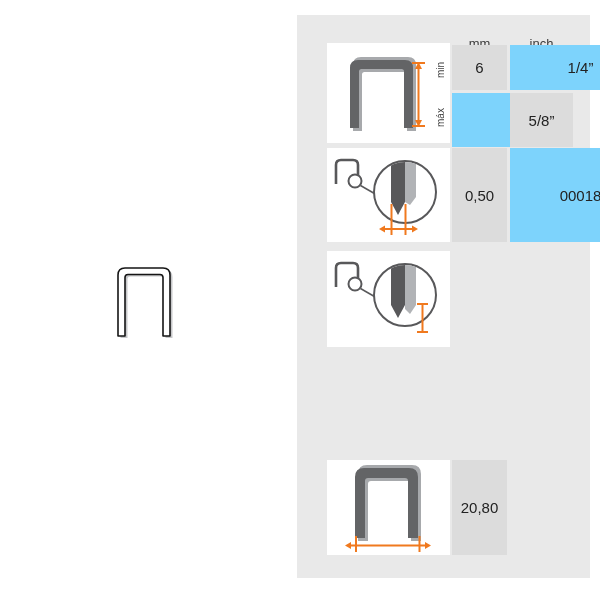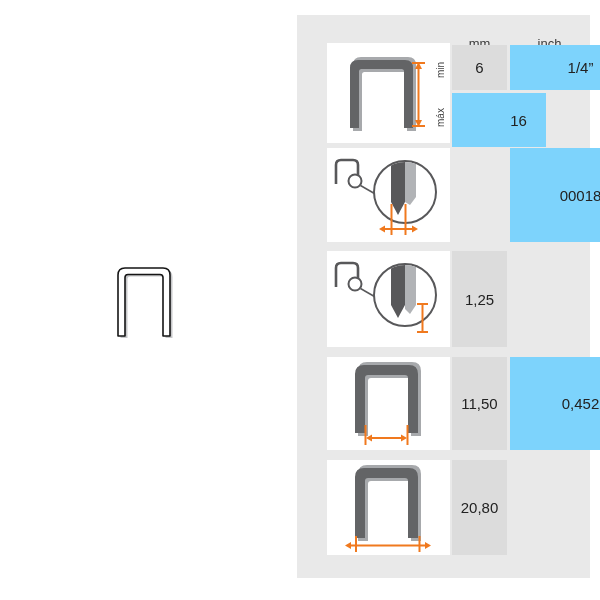--- a/index.html
+++ b/index.html
@@ -2,21 +2,21 @@
 <html><head>
 <meta charset="utf-8">
 <style>
   html,body{margin:0;padding:0;background:#ffffff;}
   .canvas{position:relative;width:600px;height:600px;background:#ffffff;overflow:hidden;
           font-family:"Liberation Sans", sans-serif;}
   .left-staple{position:absolute;left:116px;top:264px;}
   .panel{position:absolute;left:297px;top:15px;width:293px;height:563px;background:#e9e9e9;}
   .colhead{position:absolute;top:21px;font-size:13px;color:#3b3b3b;text-align:center;}
   .colhead.mm{left:155px;width:55px;}
-  .colhead.inch{left:221px;width:63px;}
+  .colhead.inch{left:213px;width:63px;}
   .row{position:absolute;left:0;width:293px;}
   .r1{top:28px;height:100px;}
   .r2{top:133px;height:94px;}
   .r3{top:236px;height:96px;}
   .r4{top:342px;height:93px;}
   .r5{top:445px;height:95px;}
   .illus{position:absolute;left:30px;width:123px;top:0;bottom:0;background:#ffffff;}
   .illus svg{position:absolute;left:0;top:0;}
   .cell{position:absolute;display:flex;align-items:center;justify-content:center;
         font-size:15px;color:#222222;}
@@ -65,20 +65,21 @@
             <polygon points="91.5,19 88,26 95,26" stroke="none"></polygon>
             <polygon points="91.5,84 88,77 95,77" stroke="none"></polygon>
           </g>
         </svg>
         <span class="vlabel min">min</span>
         <span class="vlabel max">máx</span>
       </div>
       <div class="cell mm light half-top">6</div>
       <div class="cell inch dark half-top">1/4”</div>
       <div class="cell mm dark half-bot">16</div>
+      <div class="cell inch light half-bot">5/8”</div>
     </div>
 
     <div class="row r2">
       <div class="illus">
         <svg width="123" height="94" viewBox="0 0 123 94">
           <defs>
               <clipPath id="clip2">
                 <circle cx="78" cy="44" r="30"></circle>
               </clipPath>
             </defs>
@@ -92,20 +93,21 @@
           </g>
           <g stroke="#f0791e" stroke-width="2" fill="#f0791e">
             <line x1="64.5" y1="56" x2="64.5" y2="87"></line>
             <line x1="78.5" y1="56" x2="78.5" y2="87"></line>
             <line x1="56" y1="81" x2="87" y2="81"></line>
             <polygon points="52,81 58,77.5 58,84.5" stroke="none"></polygon>
             <polygon points="91,81 85,77.5 85,84.5" stroke="none"></polygon>
           </g>
         </svg>
       </div>
+      <div class="cell mm light full">0,50</div>
       <div class="cell inch dark full">00018</div>
     </div>
 
     <div class="row r3">
       <div class="illus">
         <svg width="123" height="96" viewBox="0 0 123 96">
           <defs>
               <clipPath id="clip3">
                 <circle cx="78" cy="44" r="30"></circle>
               </clipPath>
@@ -118,44 +120,22 @@
             <polygon points="78,13 89,13 89,54 83,63 78,58" fill="#b1b3b6"></polygon>
             <polygon points="64,13 78,13 78,54 71,67 64,54" fill="#58585a"></polygon>
           </g>
           <g stroke="#f0791e" stroke-width="2" fill="none">
             <line x1="95.5" y1="53" x2="95.5" y2="81"></line>
             <line x1="90" y1="53" x2="101" y2="53"></line>
             <line x1="90" y1="81" x2="101" y2="81"></line>
           </g>
         </svg>
       </div>
-      <div class="cell mm light full">1,25</div>
     </div>
 
-    <div class="row r4">
-      <div class="illus">
-        <svg width="123" height="93" viewBox="0 0 123 93">
-          <defs>
-            <path id="s4" d="M28,76 L28,17 Q28,8 37,8 L82,8 Q91,8 91,17 L91,76 L81,76 L81,21 Q81,18 78,18 L41,18 Q38,18 38,21 L38,76 Z"></path>
-          </defs>
-          <use href="#s4" transform="translate(3,-3)" fill="#a7a9ac"></use>
-          <use href="#s4" transform="translate(3,3)" fill="#a7a9ac"></use>
-          <use href="#s4" fill="#636466"></use>
-          <g stroke="#f0791e" stroke-width="2" fill="#f0791e">
-            <line x1="38.5" y1="68" x2="38.5" y2="88"></line>
-            <line x1="80.5" y1="68" x2="80.5" y2="88"></line>
-            <line x1="43" y1="81" x2="76" y2="81"></line>
-            <polygon points="39,81 45,77.5 45,84.5" stroke="none"></polygon>
-            <polygon points="80,81 74,77.5 74,84.5" stroke="none"></polygon>
-          </g>
-        </svg>
-      </div>
-      <div class="cell mm light full">11,50</div>
-      <div class="cell inch dark full">0,452</div>
-    </div>
 
     <div class="row r5">
       <div class="illus">
         <svg width="123" height="95" viewBox="0 0 123 95">
           <defs>
             <path id="s5" d="M28,78 L28,17 Q28,8 37,8 L82,8 Q91,8 91,17 L91,78 L81,78 L81,21 Q81,18 78,18 L41,18 Q38,18 38,21 L38,78 Z"></path>
           </defs>
           <use href="#s5" transform="translate(3,-3)" fill="#a7a9ac"></use>
           <use href="#s5" transform="translate(3,3)" fill="#a7a9ac"></use>
           <use href="#s5" fill="#636466"></use>

